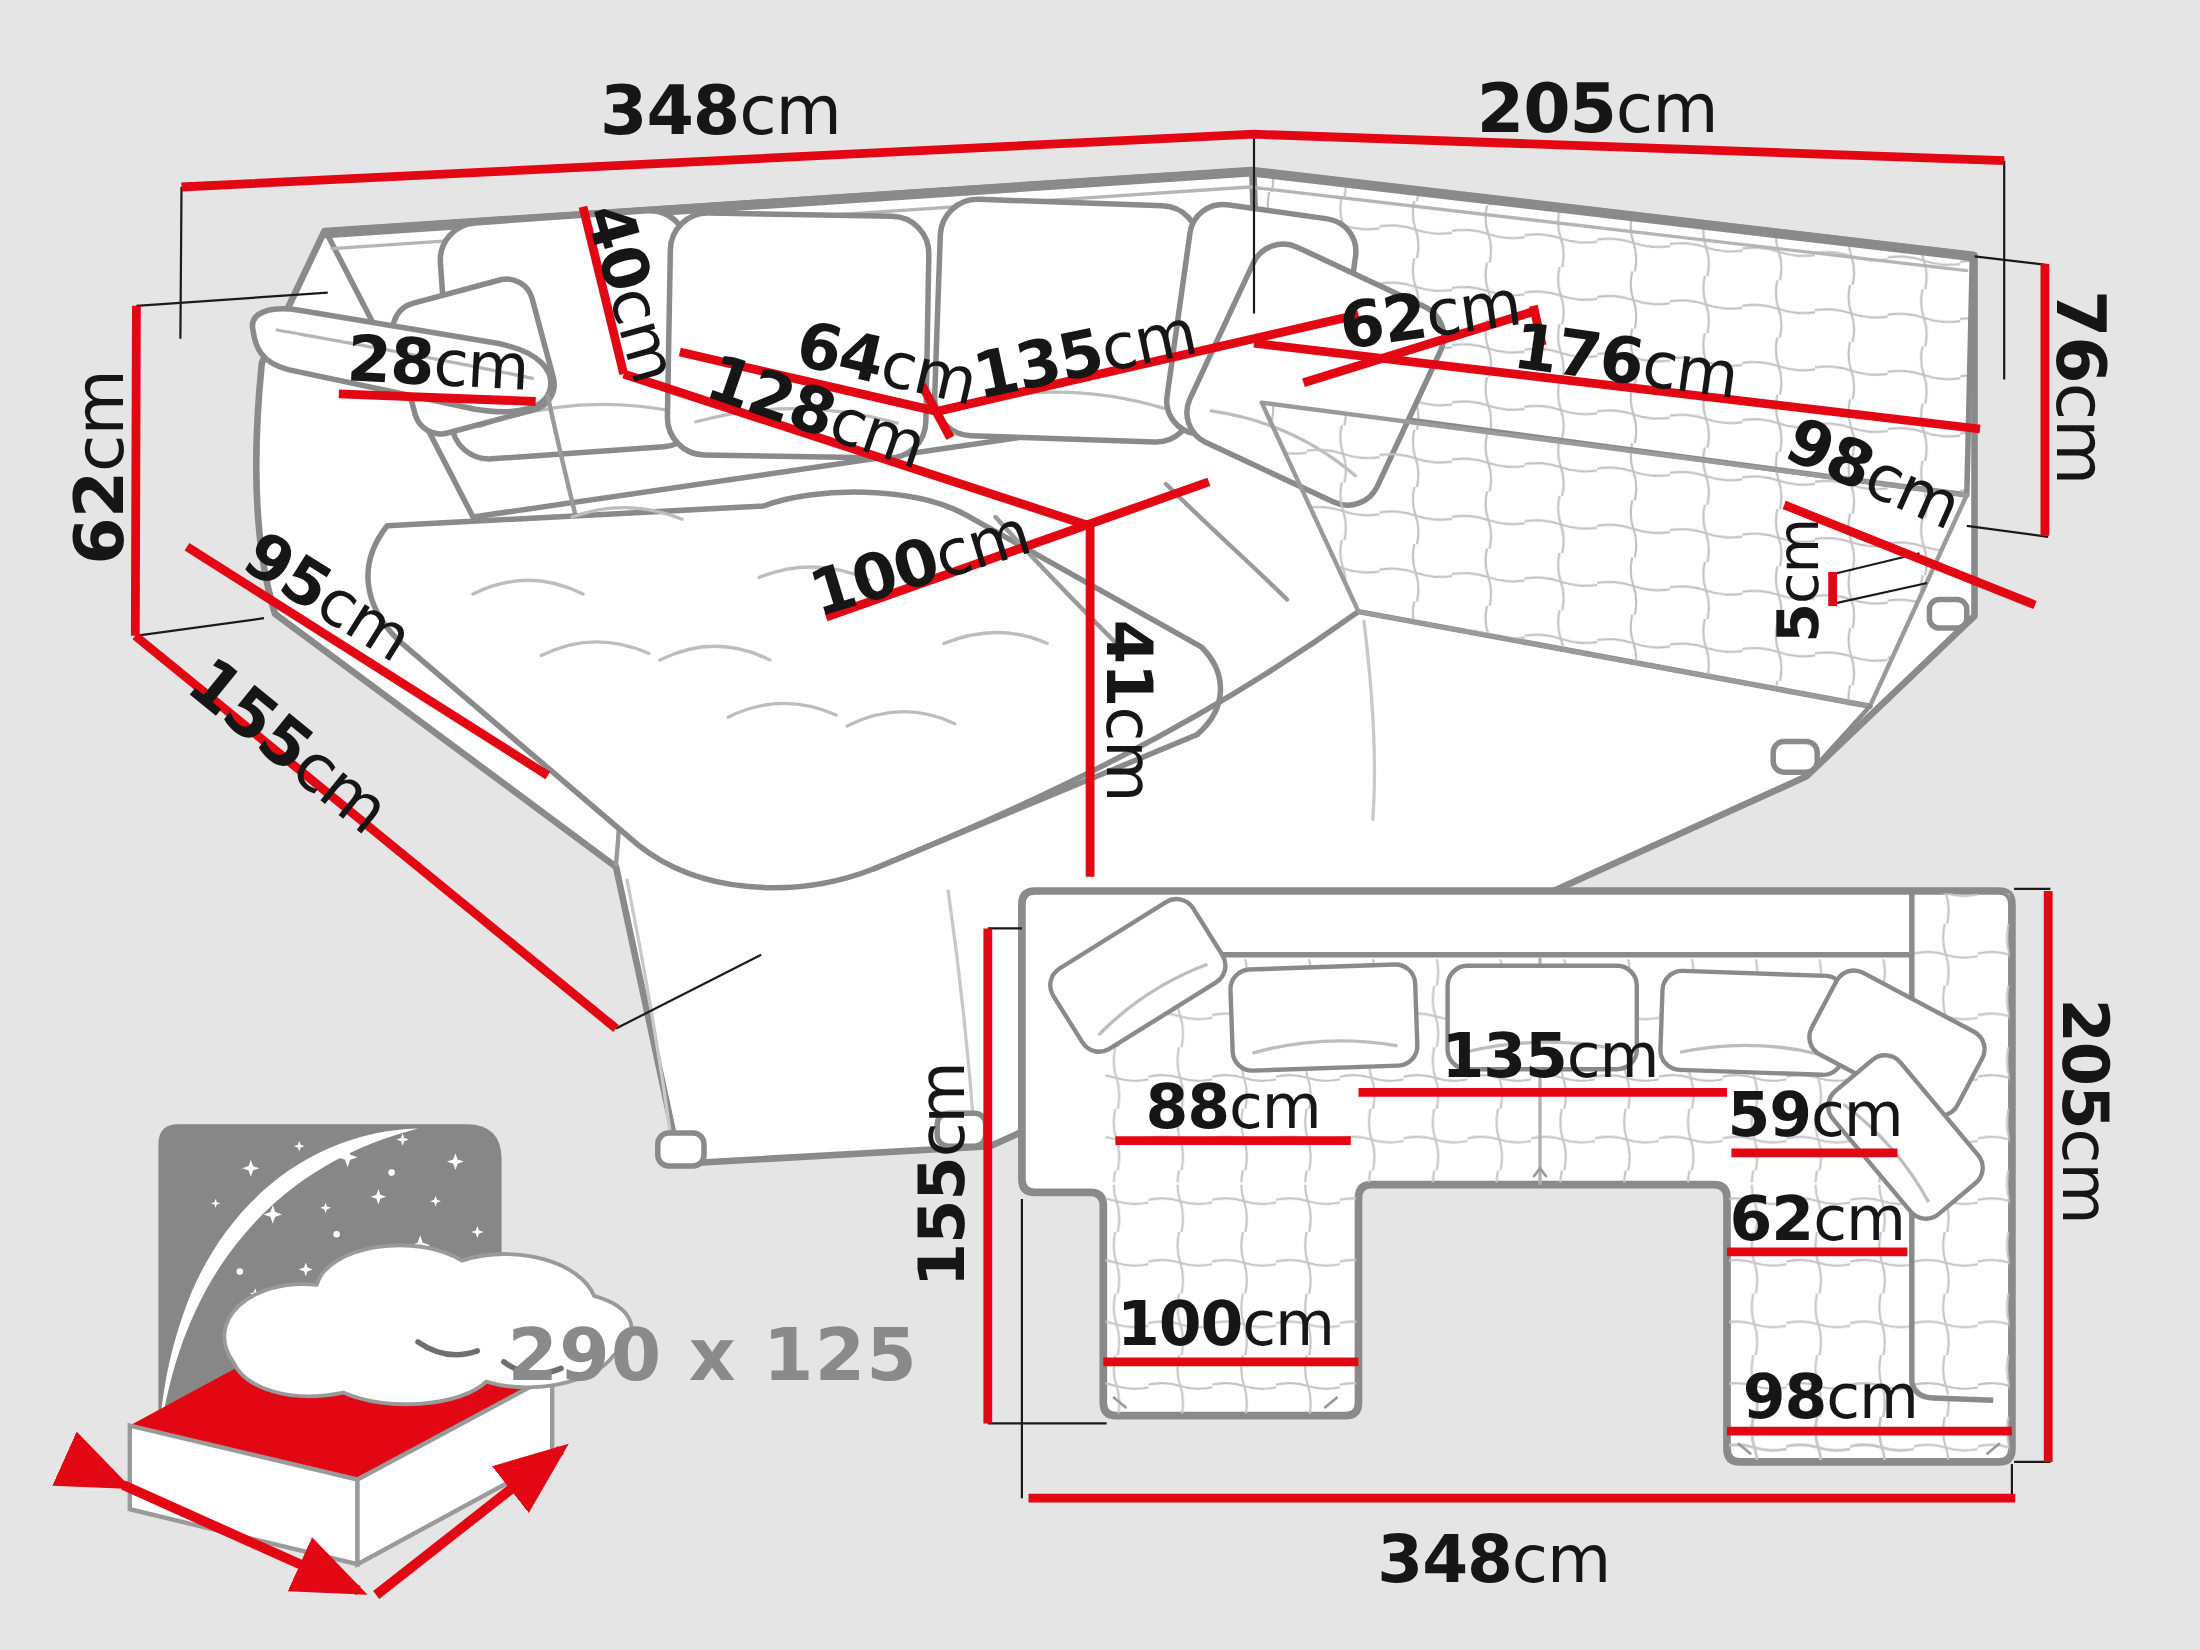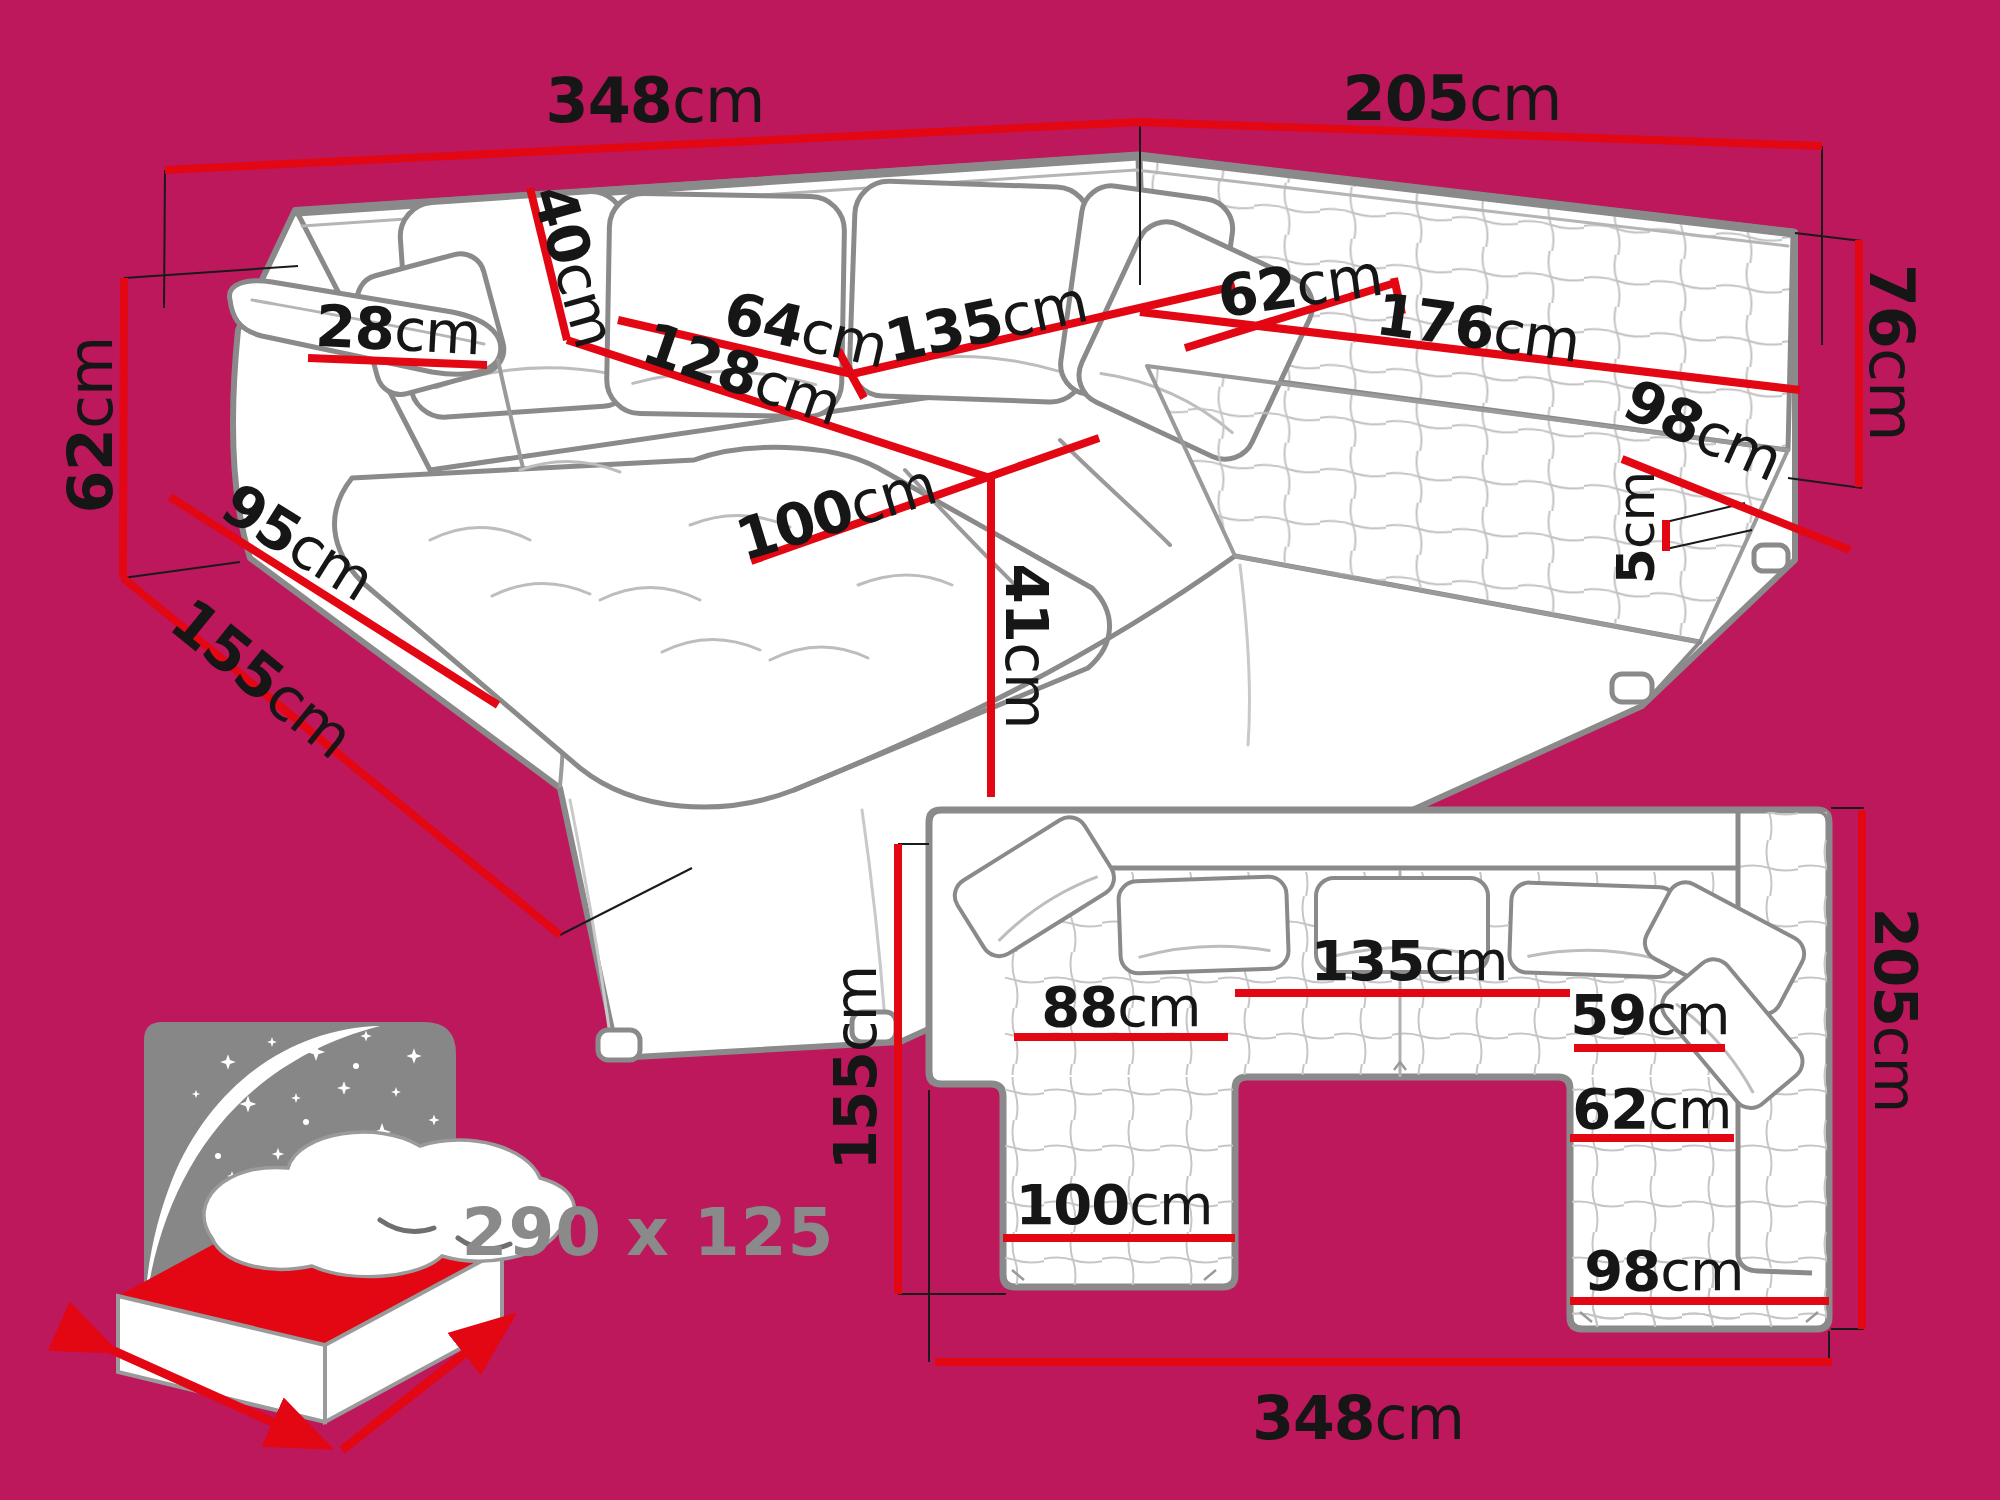--- a/index.html
+++ b/index.html
@@ -1,16 +1,16 @@
 <!DOCTYPE html>
 <html><head>
 <meta charset="utf-8">
 <style>
   html,body{margin:0;padding:0;background:#fff;}
-  .stage{position:relative;width:2000px;height:1500px;background:#be185d;overflow:hidden;
+  .stage{position:relative;width:2000px;height:1500px;background:#e5e5e5;overflow:hidden;
          font-family:"DejaVu Sans","Liberation Sans",sans-serif;}
   svg{display:block;}
   text{font-family:"DejaVu Sans","Liberation Sans",sans-serif;fill:#161616;}
   .dim{letter-spacing:-1px;}
   .n{font-weight:700;}
   .u{font-weight:400;}
   .bedsize{font-weight:700;fill:#8a8a8a;letter-spacing:1px;}
 </style>
 </head>
 <body>

